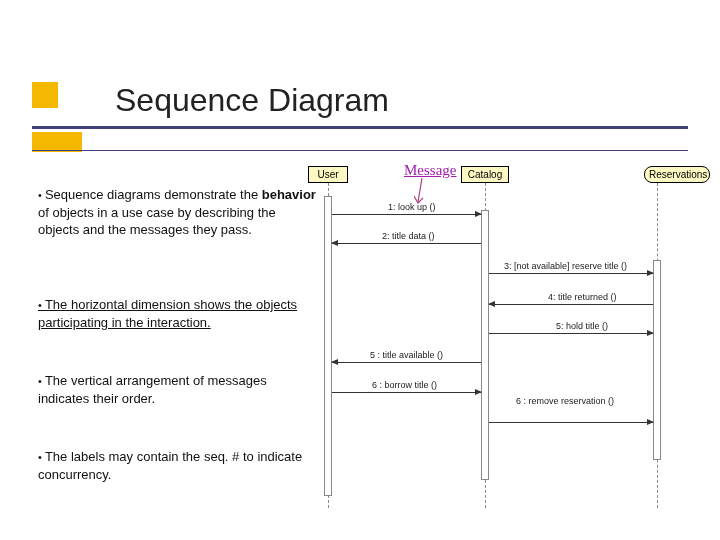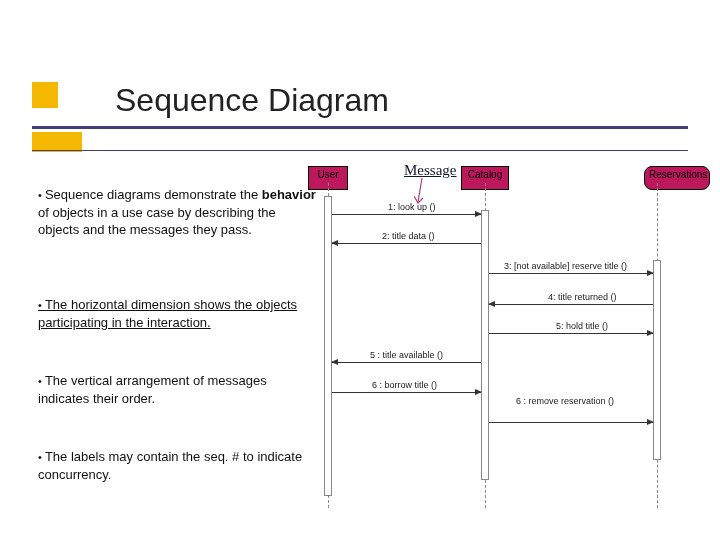--- a/index.html
+++ b/index.html
@@ -44,37 +44,37 @@
     position: absolute;
     font-size: 13px;
     line-height: 1.35;
     color: #111;
     width: 280px;
   }
   .bullet .dot { font-size: 11px; }
   .msg-label {
     position: absolute;
     font-family: "Times New Roman", serif;
-    color: #0f172a;
+    color: #a21caf;
     text-decoration: underline;
     font-size: 15px;
   }
   .msg-arrow {
     position: absolute;
     stroke: #b14080;
     fill: none;
   }
   .obj-box {
     position: absolute;
     border: 1px solid #000;
-    background: #be185d;
+    background: #fef9c3;
     font-size: 10px;
     text-align: center;
     padding: 2px 4px;
-    height: 24px;
+    height: 17px;
     line-height: 12px;
   }
   .lifeline {
     position: absolute;
     border-left: 1px dashed #888;
     width: 0;
   }
   .activation {
     position: absolute;
     width: 8px;

